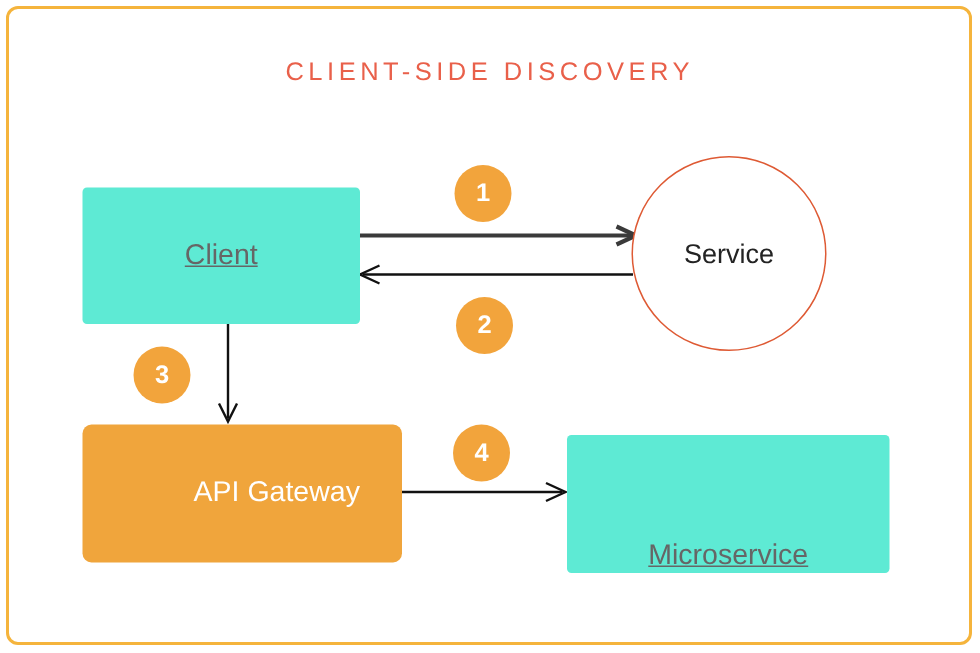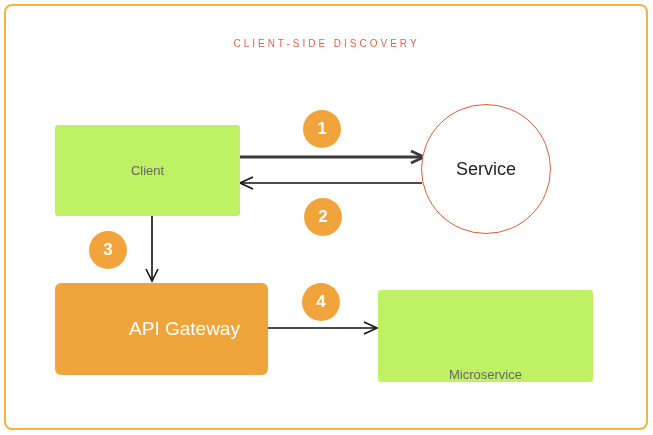--- a/index.html
+++ b/index.html
@@ -21,37 +21,38 @@
     border: 2px solid #F5B43C;
     border-radius: 8px;
     pointer-events: none;
   }
   .title {
     position: absolute;
     left: 0; right: 0;
     top: 38px;
     text-align: center;
     color: #E9604A;
-    font-size: 10px;
+    font-size: 17px;
     letter-spacing: 3px;
     font-weight: 400;
   }
   .node {
     position: absolute;
     display: flex;
     align-items: center;
     justify-content: center;
     box-sizing: border-box;
     text-align: center;
   }
   .box-gray {
-    background: #bef264;
+    background: #5eead4;
     border-radius: 3px;
     color: #666666;
-    font-size: 13px;
+    font-size: 19px;
+    text-decoration: underline;
   }
   .box-client  { left: 55px;  top: 125px; width: 185px; height: 91px; }
   .box-micro   { left: 378px; top: 290px; width: 215px; height: 92px; align-items: flex-end; }
   .box-gateway {
     left: 55px; top: 283px; width: 213px; height: 92px;
     background: #F0A53C;
     border-radius: 6px;
     color: #ffffff;
     font-size: 19px;
     padding-left: 46px;

